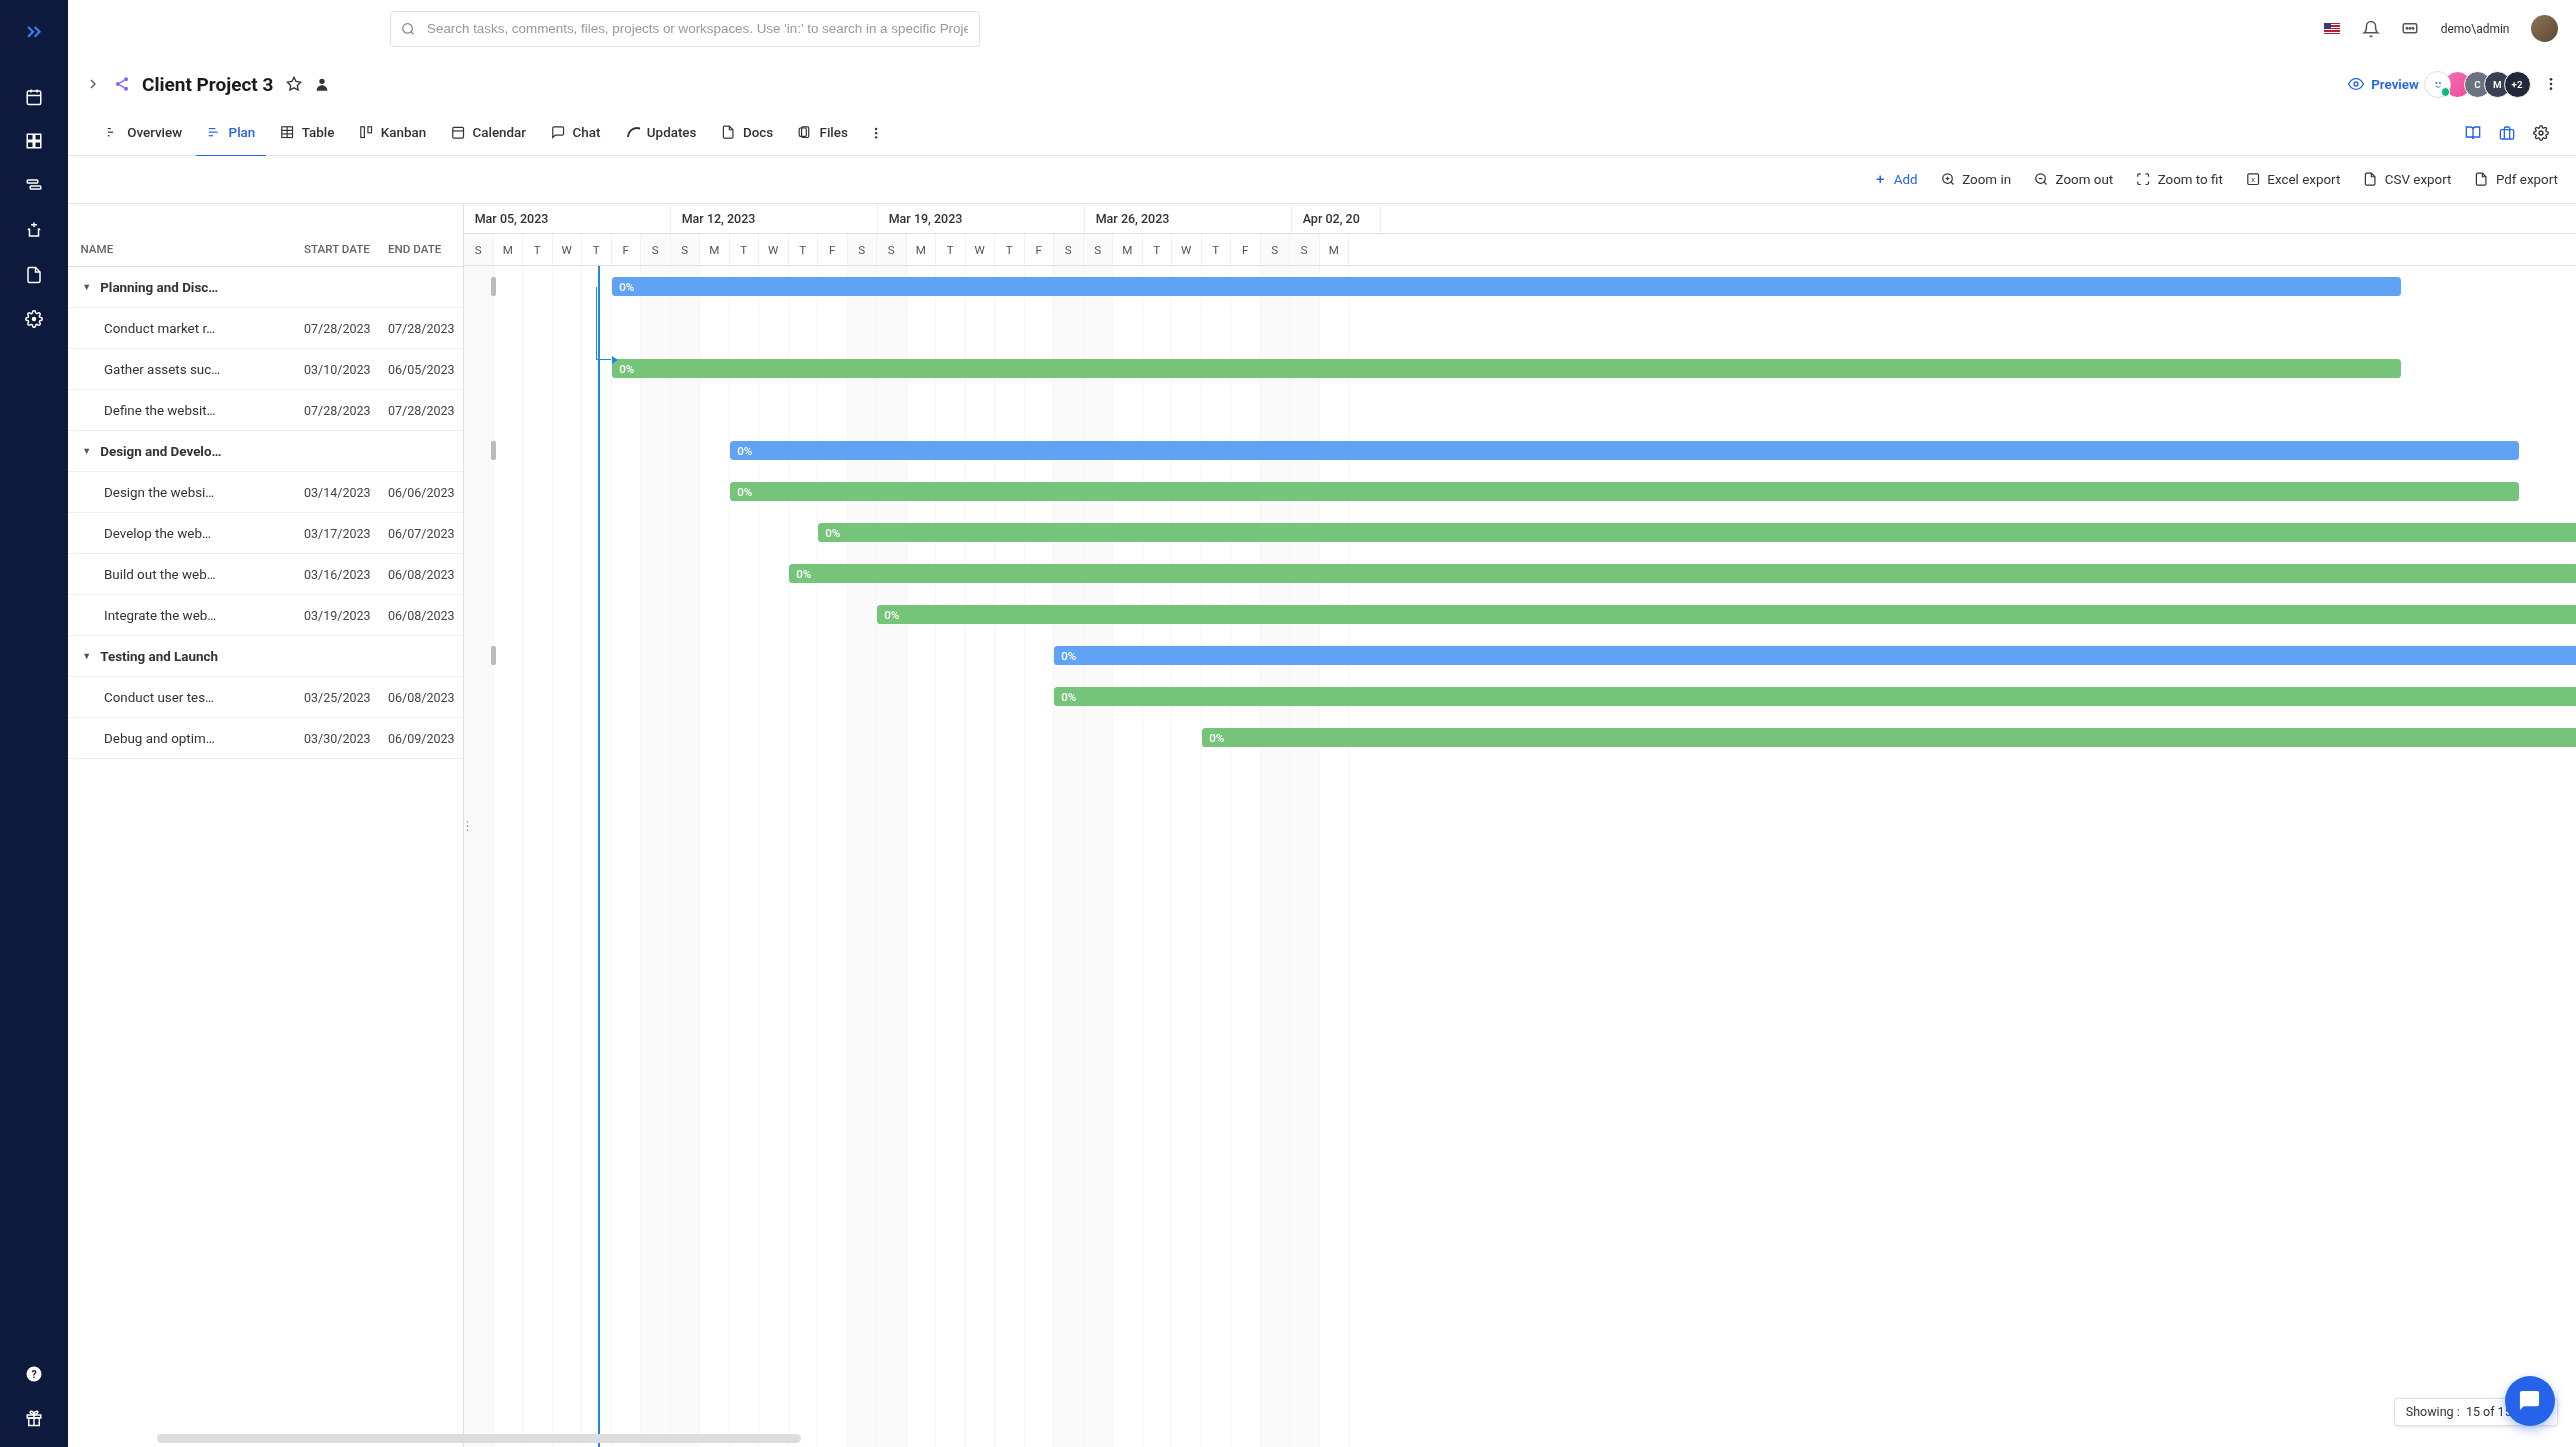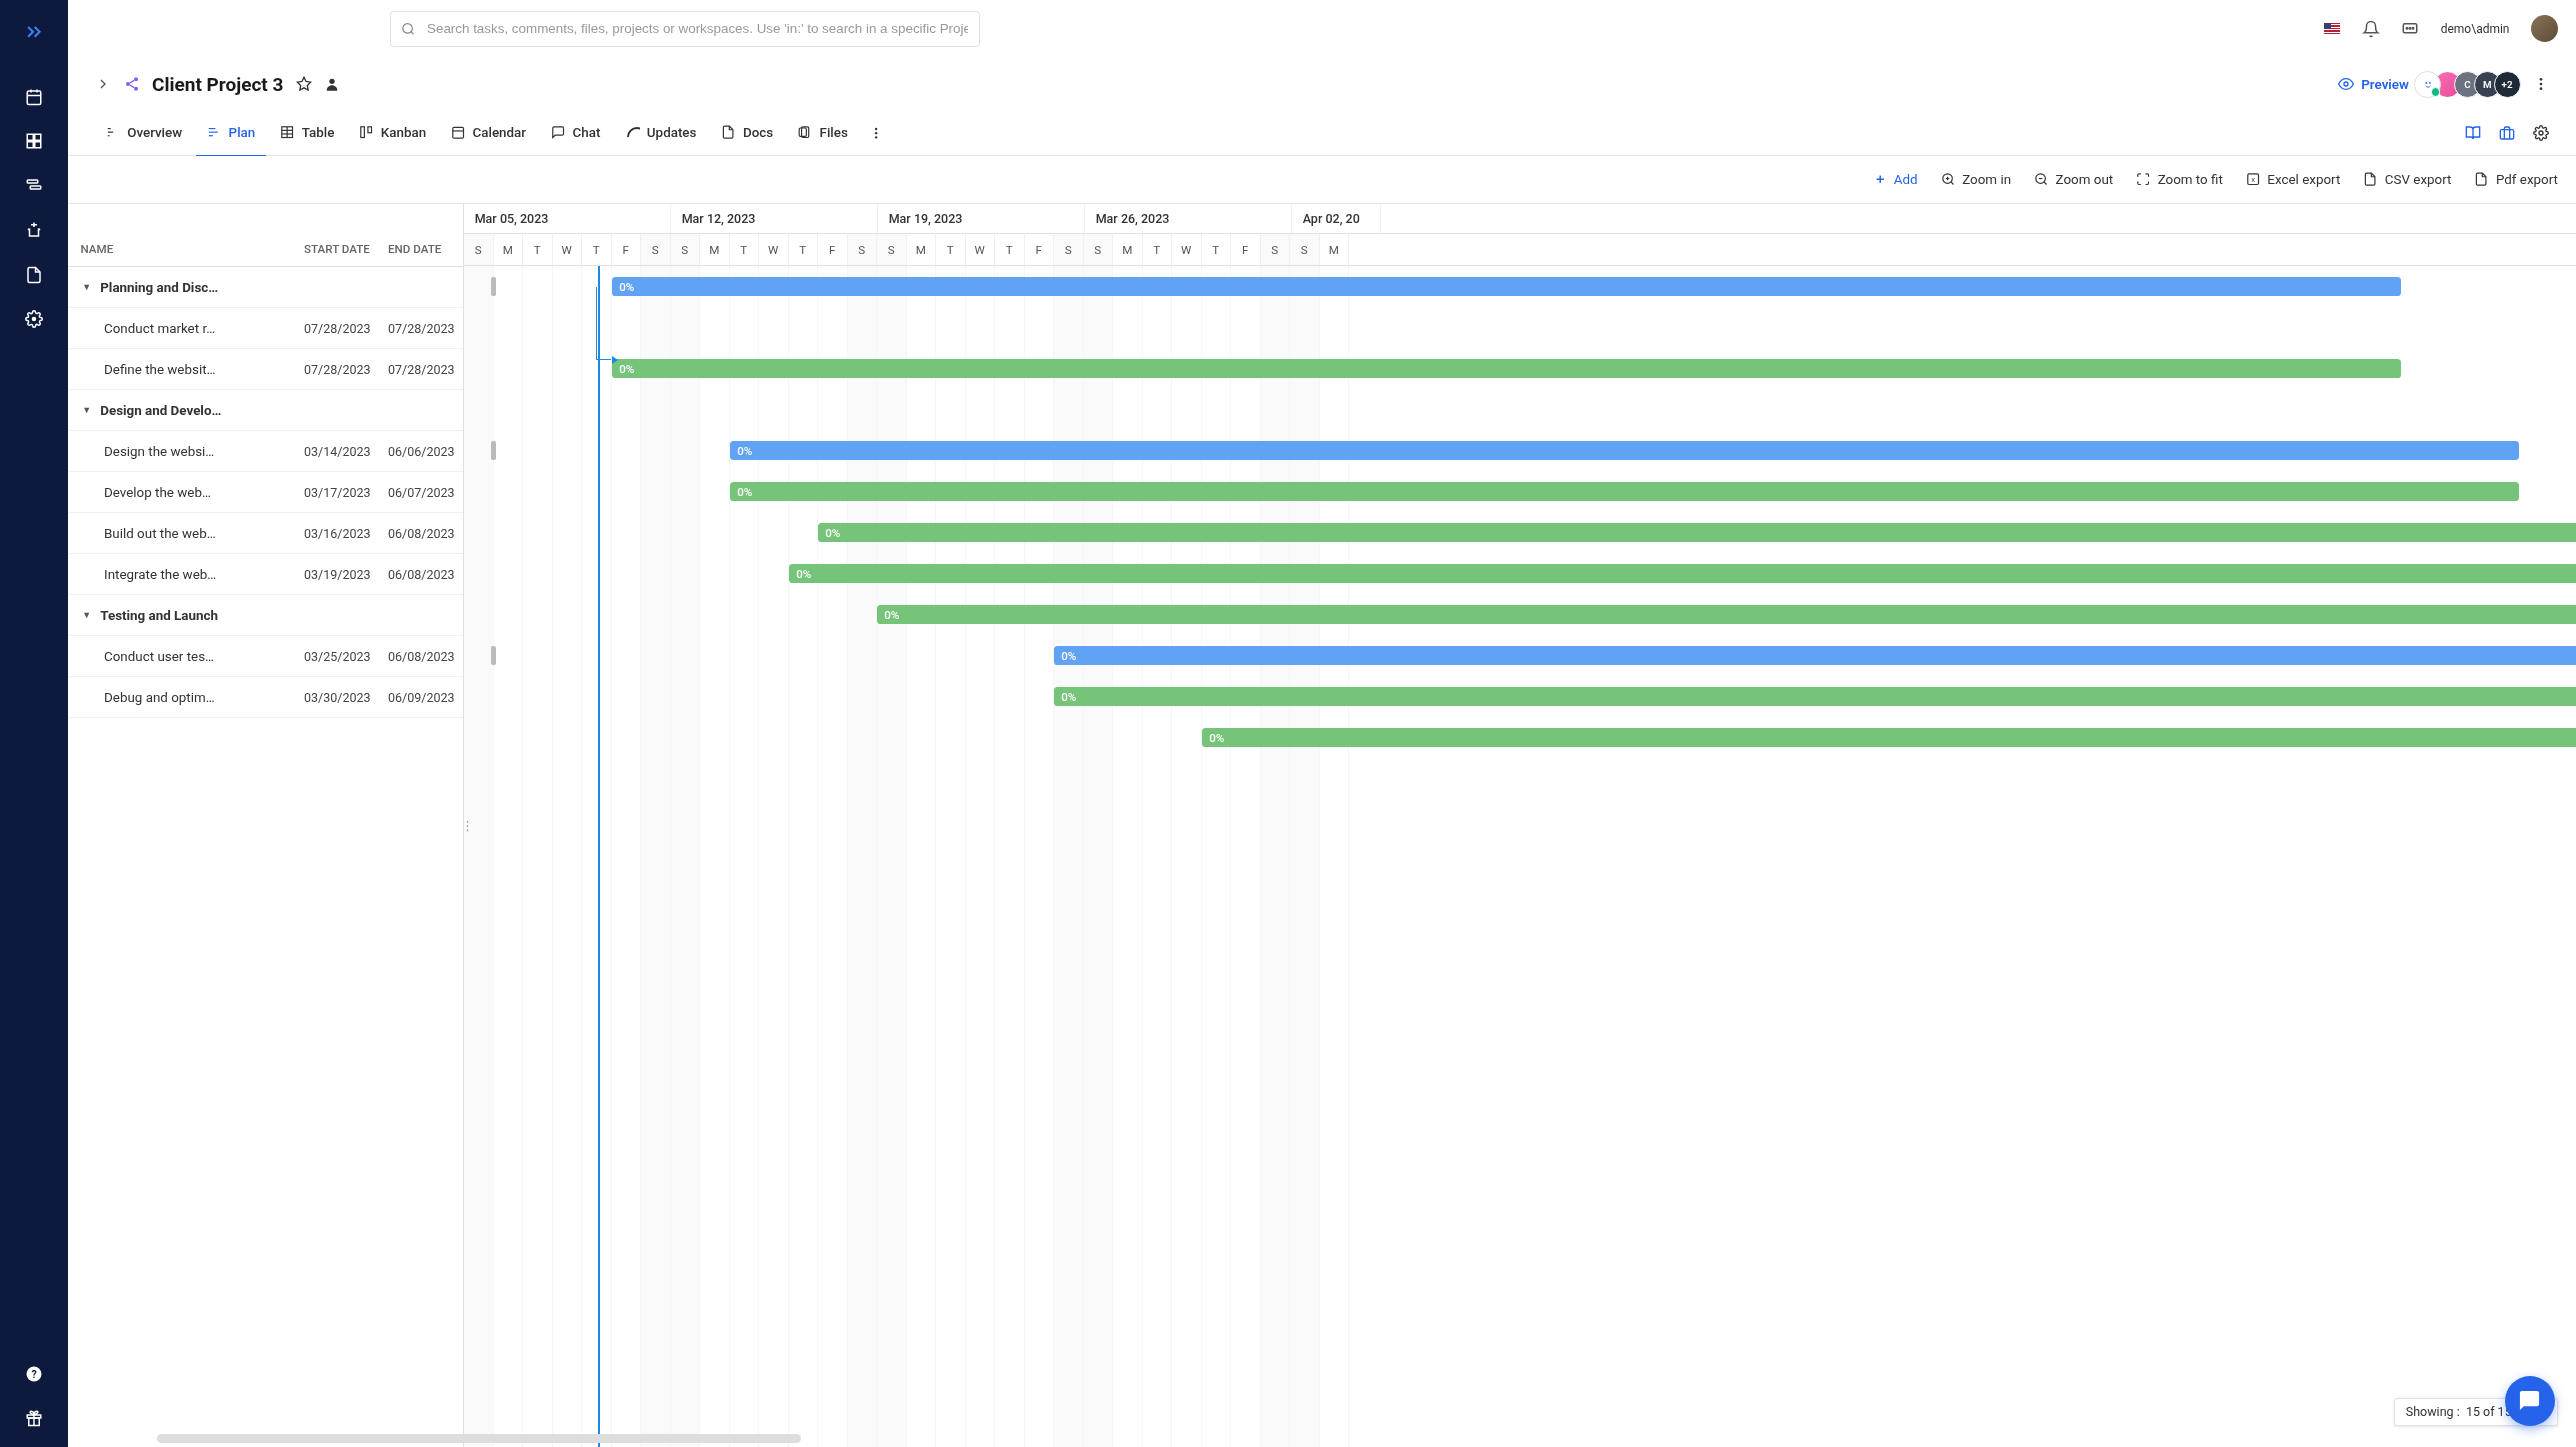--- a/index.html
+++ b/index.html
@@ -22,21 +22,21 @@
     .search-box input::placeholder { color: #999; }
     .search-box .search-icon { position: absolute; left: 10.7px; top: 50%; transform: translateY(-50%); color: #888; }
     .top-right { margin-left: auto; display: flex; align-items: center; gap: 21.5px; }
     .flag-icon { width: 16px; height: 10.7px; background: linear-gradient(to bottom, #b22234 0%, #b22234 7.7%, #fff 7.7%, #fff 15.4%, #b22234 15.4%, #b22234 23.1%, #fff 23.1%, #fff 30.8%, #b22234 30.8%, #b22234 38.5%, #fff 38.5%, #fff 46.2%, #b22234 46.2%, #b22234 53.9%, #fff 53.9%, #fff 61.6%, #b22234 61.6%, #b22234 69.3%, #fff 69.3%, #fff 77%, #b22234 77%, #b22234 84.7%, #fff 84.7%, #fff 92.4%, #b22234 92.4%, #b22234 100%); position: relative; cursor: pointer; }
     .flag-icon::before { content: ''; position: absolute; left: 0; top: 0; width: 40%; height: 53.9%; background: #3c3b6e; }
     .bell-icon, .chat-bubble-icon { color: #555; cursor: pointer; }
     .user-label { color: #333; font-size: 12px; }
     .avatar { width: 27px; height: 27px; border-radius: 50%; background: linear-gradient(135deg, #8b7355 0%, #5c4a38 100%); cursor: pointer; }
     
     
-    .project-header { height: 54px; display: flex; align-items: center; padding: 0 27px; gap: 12.5px; }
+    .project-header { height: 54px; display: flex; align-items: center; padding: 0 17px; gap: 12.5px; }
     .expand-collapse { color: #555; cursor: pointer; }
     .share-icon { color: #8b5cf6; }
     .project-title { font-size: 19px; font-weight: 700; color: #1a1a1a; }
     .star-icon, .person-icon { color: #333; cursor: pointer; }
     .header-right { margin-left: auto; display: flex; align-items: center; gap: 12.5px; }
     .preview-btn { display: flex; align-items: center; gap: 7.2px; color: #2563eb; font-weight: 600; font-size: 13.4px; cursor: pointer; }
     .avatar-stack { display: flex; align-items: center; }
     .avatar-stack .av { width: 27px; height: 27px; border-radius: 50%; border: 1.8px solid #fff; margin-left: -7.2px; display: flex; align-items: center; justify-content: center; font-size: 9.8px; color: #fff; font-weight: 600; }
     .av1 { background: #fff; border: 0.9px solid #ddd !important; position: relative; }
     .av1::after { content: ''; position: absolute; bottom: 0; right: 0; width: 7.2px; height: 7.2px; background: #10b981; border-radius: 50%; border: 0.9px solid #fff; }
@@ -430,20 +430,25 @@
             <div class="task-name">Planning and Disc…</div>
             <div class="task-date"></div>
             <div class="task-date-end"></div>
           </div>
           <div class="task-row child">
             <div class="task-name">Conduct market r…</div>
             <div class="task-date">07/28/2023</div>
             <div class="task-date-end">07/28/2023</div>
           </div>
           <div class="task-row child">
+            <div class="task-name">Gather assets suc…</div>
+            <div class="task-date">03/10/2023</div>
+            <div class="task-date-end">06/05/2023</div>
+          </div>
+          <div class="task-row child">
             <div class="task-name">Define the websit…</div>
             <div class="task-date">07/28/2023</div>
             <div class="task-date-end">07/28/2023</div>
           </div>
           <div class="task-row group">
             <span class="expand-triangle">▼</span>
             <div class="task-name">Design and Develo…</div>
             <div class="task-date"></div>
             <div class="task-date-end"></div>
           </div>

